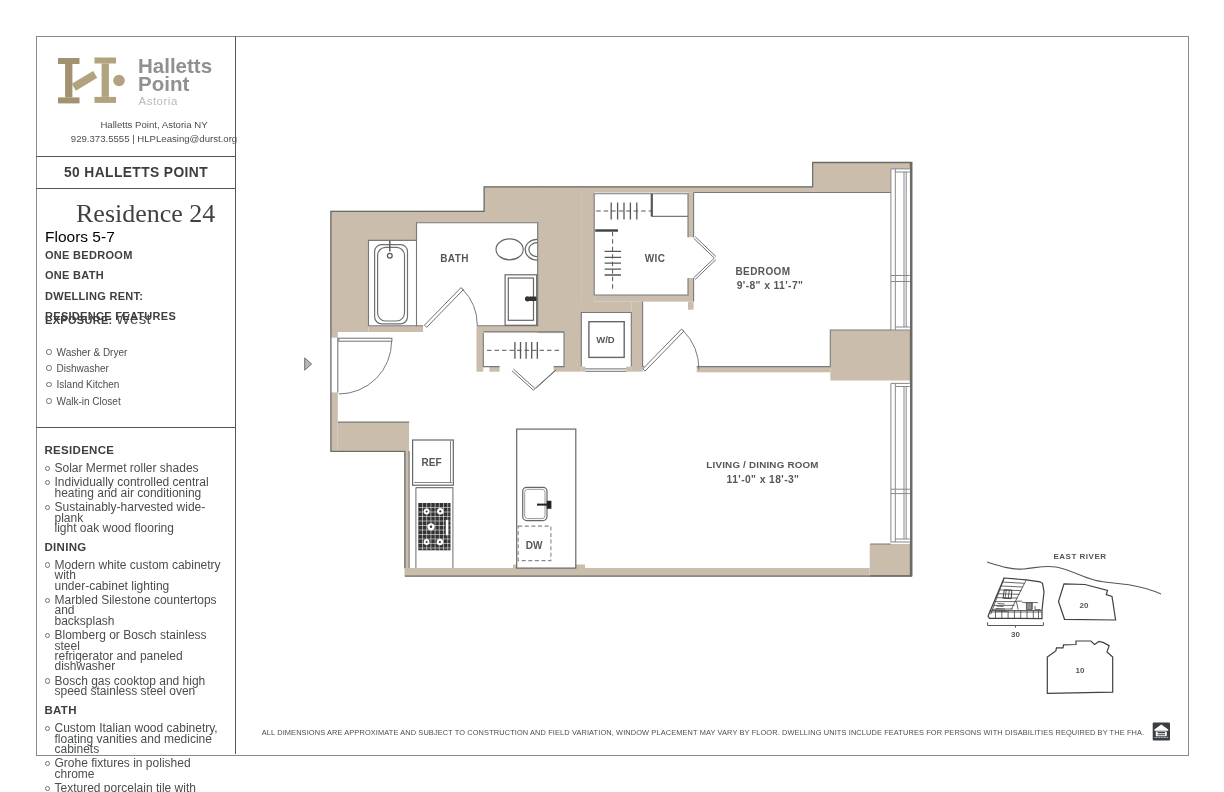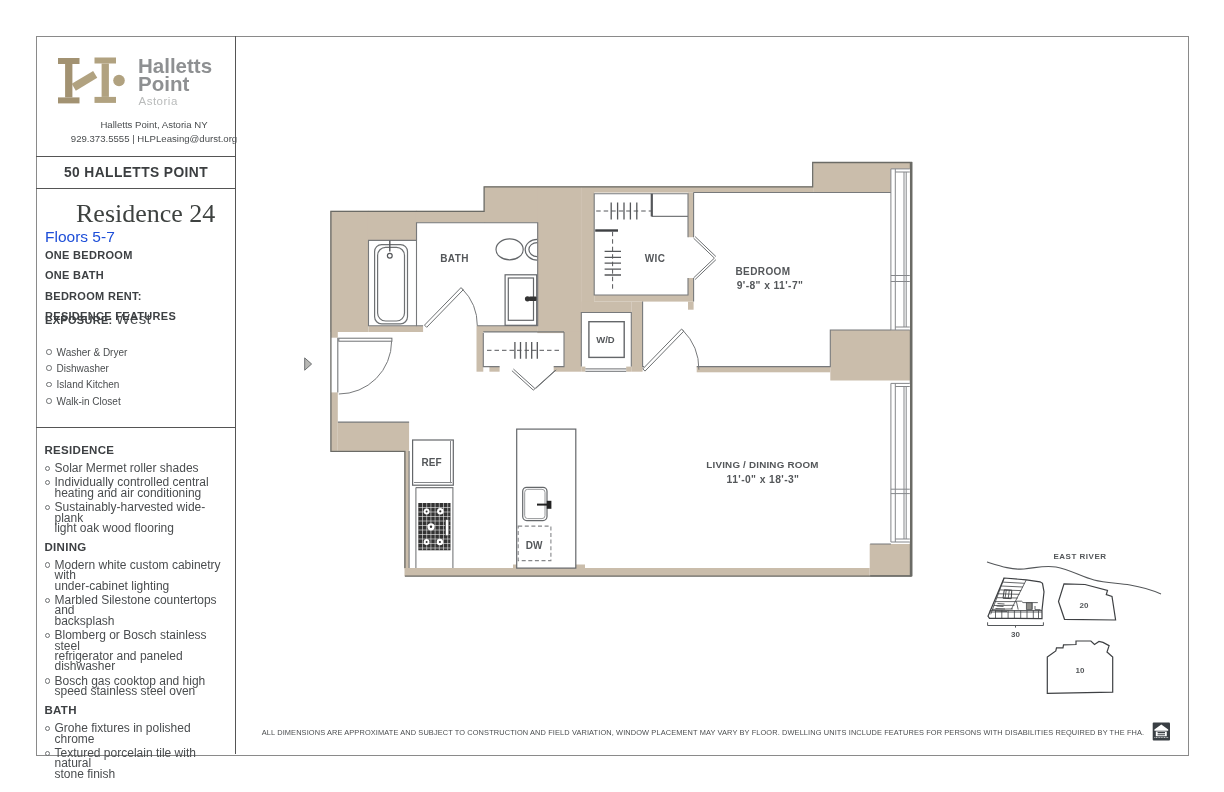--- a/index.html
+++ b/index.html
@@ -49,27 +49,27 @@
 
   <text x="88.5" y="55.5" font-family="Liberation Sans,sans-serif" font-size="11.5" fill="#b9bbbb" letter-spacing=".5">Astoria</text>
 </svg>
 
 <div class="abs" style="left:36px;top:118px;width:236px;text-align:center;color:#4a4d4f;font-size:9.6px;line-height:13.5px;">Halletts Point, Astoria NY<br>929.373.5555 | HLPLeasing@durst.org</div>
 
 <div class="abs" style="left:36px;top:165px;width:200px;text-align:center;color:#3b3e40;font-size:13.8px;font-weight:bold;letter-spacing:.4px;">50 HALLETTS POINT</div>
 
 <div class="abs" style="left:44px;top:199px;font-family:'Liberation Serif',serif;font-size:26px;color:#3e4240;margin-left:32px;">Residence 24</div>
 
-<div class="abs" style="left:45px;top:228px;font-size:15.5px;color:#1d4ed8;">Floors 5-7</div>
+<div class="abs" style="left:45px;top:228px;font-size:15.5px;color:#000000;">Floors 5-7</div>
 
 <div class="abs hd" style="left:45px;top:249px;">ONE BEDROOM</div>
 
 <div class="abs hd" style="left:45px;top:269px;">ONE BATH</div>
 
-<div class="abs hd" style="left:45px;top:289.5px;">BEDROOM RENT:</div>
+<div class="abs hd" style="left:45px;top:289.5px;">DWELLING RENT:</div>
 
 <div class="abs hd" style="left:45px;top:309.5px;">EXPOSURE: <span style="font-weight:normal;font-size:15px;color:#4a4d4f;">West</span></div>
 
 <div class="abs hd" style="left:45px;top:310px;">RESIDENCE FEATURES</div>
 
 <div class="abs bl" style="left:46px;top:344.5px;line-height:16.4px;">
   <div><span class="dot"></span>Washer &amp; Dryer</div>
   <div><span class="dot"></span>Dishwasher</div>
   <div><span class="dot"></span>Island Kitchen</div>
   <div><span class="dot"></span>Walk-in Closet</div>
@@ -82,20 +82,21 @@
   <div class="item">Individually controlled central<br>heating and air conditioning</div>
   <div class="item">Sustainably-harvested wide-plank<br>light oak wood flooring</div>
 
   <div class="h2">DINING</div>
   <div class="item">Modern white custom cabinetry with<br>under-cabinet lighting</div>
   <div class="item">Marbled Silestone countertops and<br>backsplash</div>
   <div class="item">Blomberg or Bosch stainless steel<br>refrigerator and paneled dishwasher</div>
   <div class="item">Bosch gas cooktop and high<br>speed stainless steel oven</div>
 
   <div class="h2">BATH</div>
+  <div class="item">Custom Italian wood cabinetry,<br>floating vanities and medicine<br>cabinets</div>
   <div class="item">Grohe fixtures in polished chrome</div>
   <div class="item">Textured porcelain tile with natural<br>stone finish</div>
 </div>
 
 <div class="abs" style="left:248px;top:728px;width:910px;text-align:center;color:#4a4d4f;font-size:7.4px;letter-spacing:.12px;">ALL DIMENSIONS ARE APPROXIMATE AND SUBJECT TO CONSTRUCTION AND FIELD VARIATION, WINDOW PLACEMENT MAY VARY BY FLOOR. DWELLING UNITS INCLUDE FEATURES FOR PERSONS WITH DISABILITIES REQUIRED BY THE FHA.</div>
 
 <svg class="abs" style="left:0;top:0;" width="1224" height="792" viewBox="0 0 1224 792">
 <g fill="#ffffff" stroke="none">
 
   <rect x="338" y="341" width="138" height="81"></rect>

